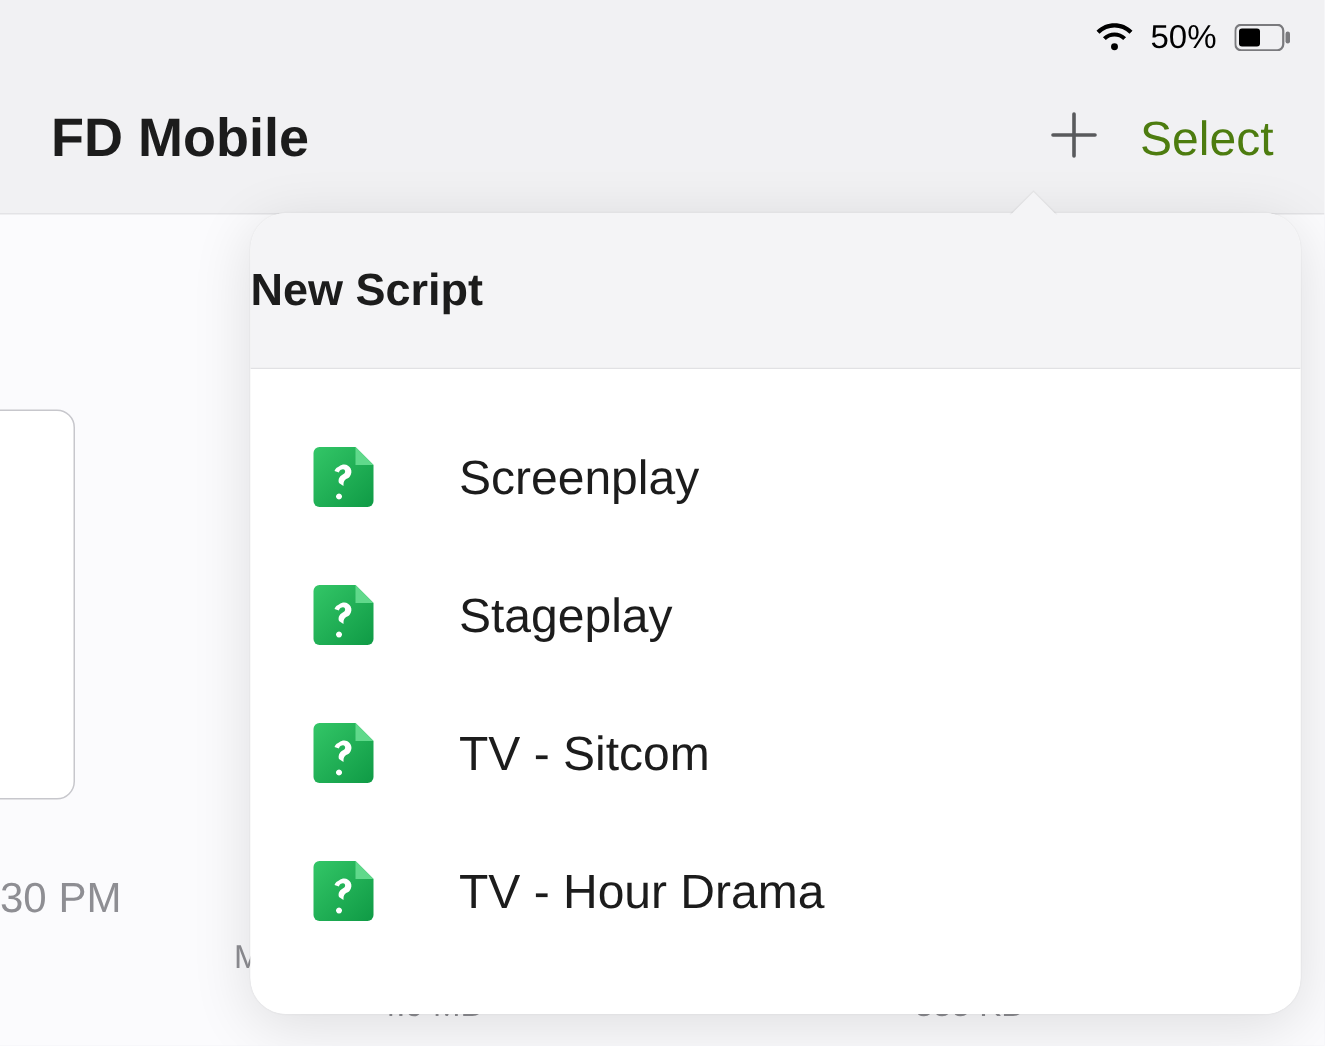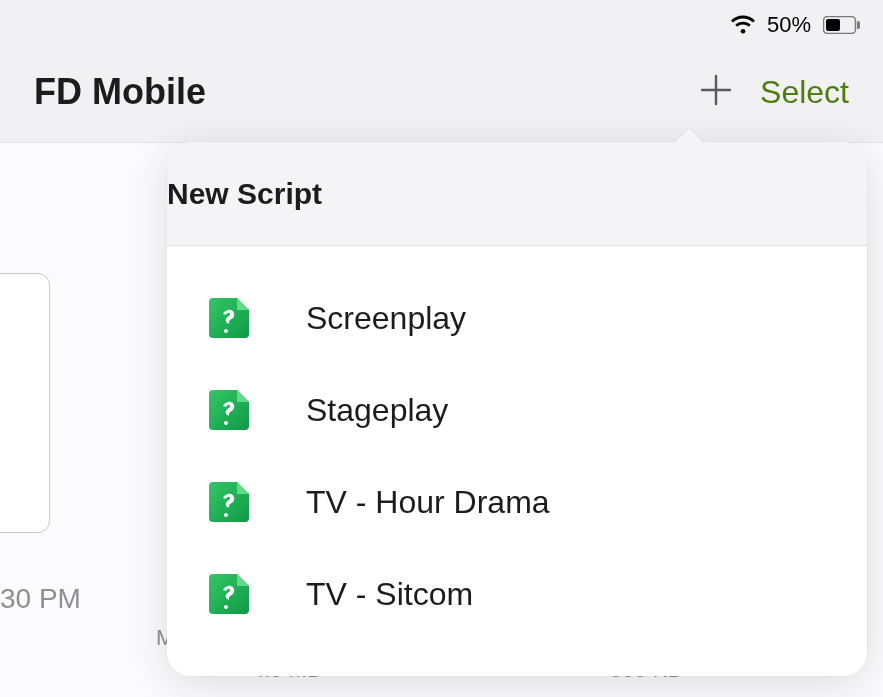--- a/index.html
+++ b/index.html
@@ -251,28 +251,28 @@
     </div>
 
     <div class="script-item">
       <span class="script-icon">
         <svg viewBox="0 0 48 48">
           <path d="M6 4 h24 l12 12 v24 a4 4 0 0 1 -4 4 h-32 a4 4 0 0 1 -4 -4 v-32 a4 4 0 0 1 4 -4 Z" fill="url(#g1)"></path>
           <path d="M30 4 v12 h12 Z" fill="#60d98b"></path>
           <path d="M19 17 c5 -4 11 2 7 7 c-1 1 -2 1 -3 2 c-1 1 -1 2 -1 4 l-3 -2 c-1 -3 1 -5 3 -6 c2 -1 1 -4 -1 -3 c-1 0 -2 1 -2 2 l-3 -1 c1 -2 1 -2 3 -3 Z M19 35 a2 2 0 1 0 0.01 0 Z" fill="#fff"></path>
         </svg>
       </span>
+      <span class="script-label">TV - Sitcom</span>
+    </div>
+
+    <div class="script-item">
+      <span class="script-icon">
+        <svg viewBox="0 0 48 48">
+          <path d="M6 4 h24 l12 12 v24 a4 4 0 0 1 -4 4 h-32 a4 4 0 0 1 -4 -4 v-32 a4 4 0 0 1 4 -4 Z" fill="url(#g1)"></path>
+          <path d="M30 4 v12 h12 Z" fill="#60d98b"></path>
+          <path d="M19 17 c5 -4 11 2 7 7 c-1 1 -2 1 -3 2 c-1 1 -1 2 -1 4 l-3 -2 c-1 -3 1 -5 3 -6 c2 -1 1 -4 -1 -3 c-1 0 -2 1 -2 2 l-3 -1 c1 -2 1 -2 3 -3 Z M19 35 a2 2 0 1 0 0.01 0 Z" fill="#fff"></path>
+        </svg>
+      </span>
       <span class="script-label">TV - Hour Drama</span>
     </div>
 
-    <div class="script-item">
-      <span class="script-icon">
-        <svg viewBox="0 0 48 48">
-          <path d="M6 4 h24 l12 12 v24 a4 4 0 0 1 -4 4 h-32 a4 4 0 0 1 -4 -4 v-32 a4 4 0 0 1 4 -4 Z" fill="url(#g1)"></path>
-          <path d="M30 4 v12 h12 Z" fill="#60d98b"></path>
-          <path d="M19 17 c5 -4 11 2 7 7 c-1 1 -2 1 -3 2 c-1 1 -1 2 -1 4 l-3 -2 c-1 -3 1 -5 3 -6 c2 -1 1 -4 -1 -3 c-1 0 -2 1 -2 2 l-3 -1 c1 -2 1 -2 3 -3 Z M19 35 a2 2 0 1 0 0.01 0 Z" fill="#fff"></path>
-        </svg>
-      </span>
-      <span class="script-label">TV - Sitcom</span>
-    </div>
-
   </div>
 </div>
 
 </body></html>

